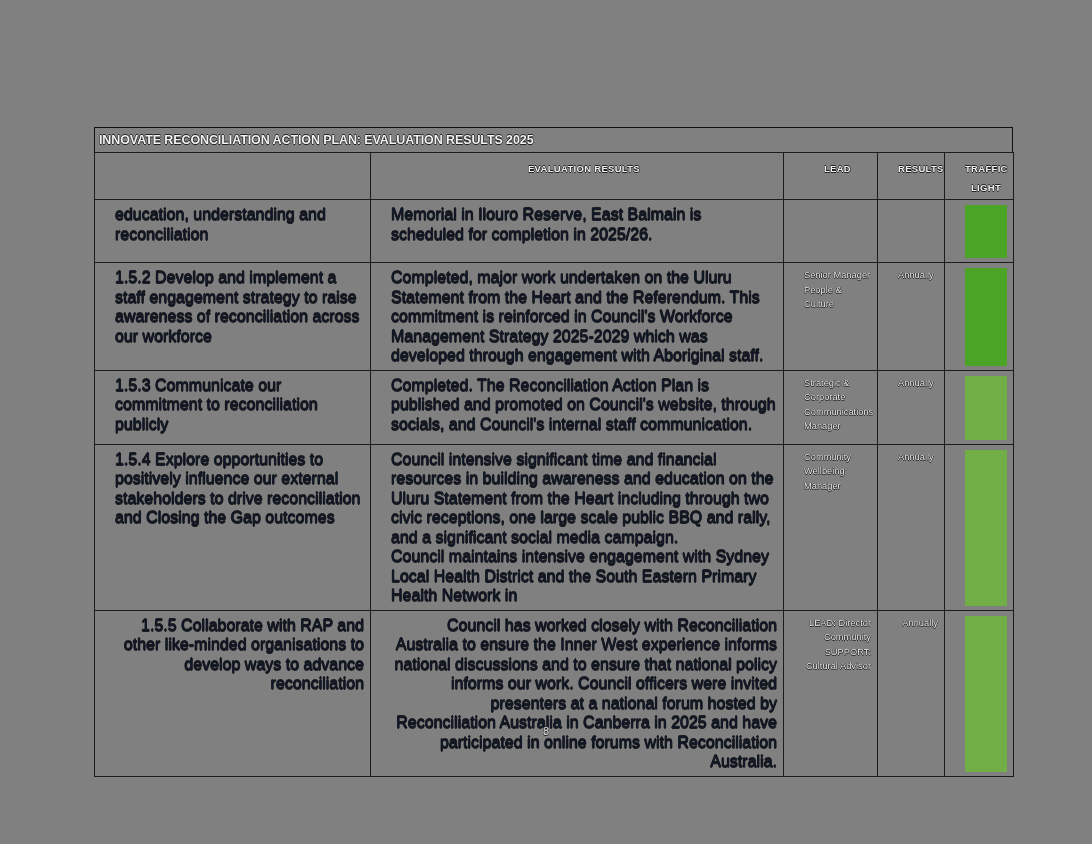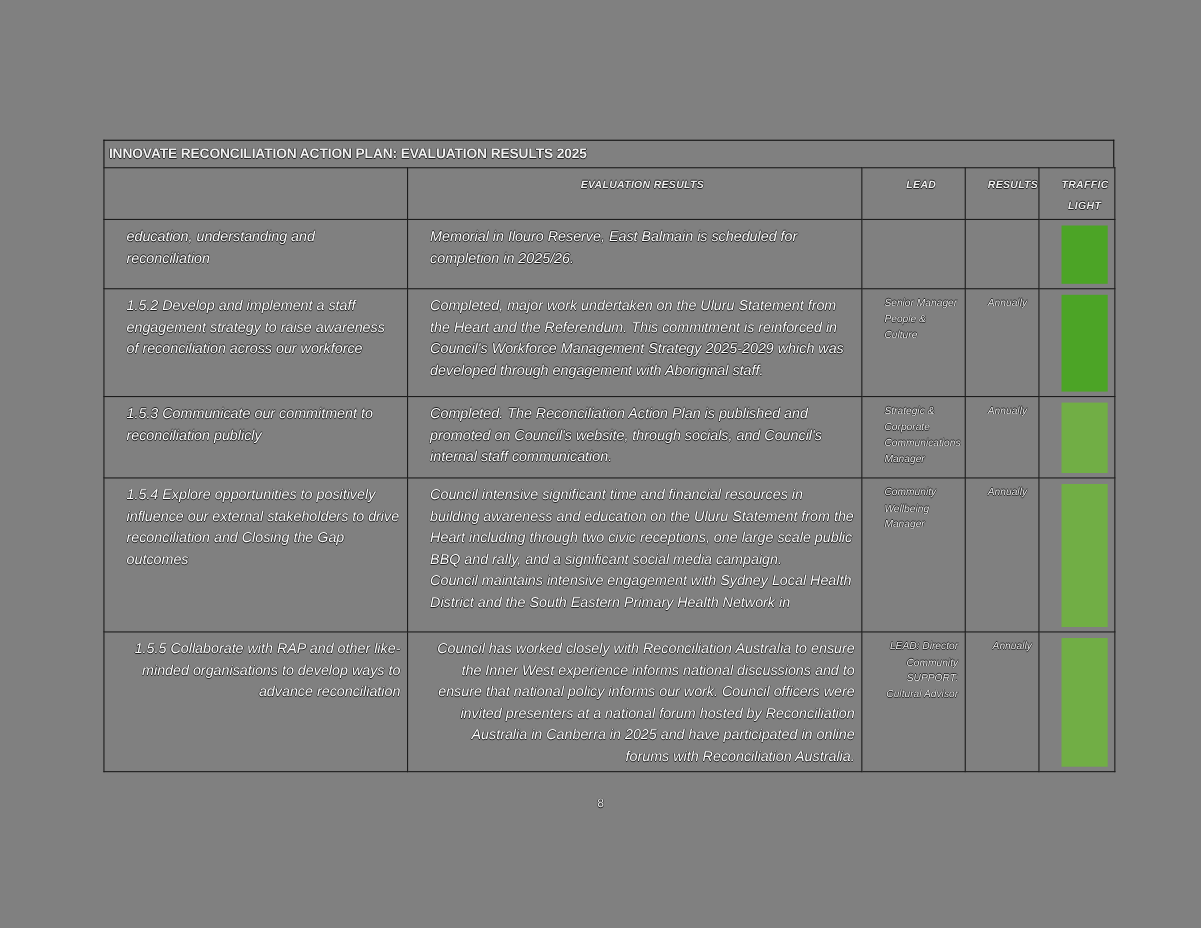--- a/index.html
+++ b/index.html
@@ -48,21 +48,20 @@
     table-layout: fixed;
     width: 919px;
     background: #808080;
   }
   table.rap td, table.rap th {
     border: 1.2px solid #1c1c1c;
     vertical-align: top;
     padding: 5px 6px 4px 20px;
     background: #808080;
     box-sizing: border-box;
-    font-style: italic;
   }
   col.c-action   { width: 276px; }
   col.c-results  { width: 413px; }
   col.c-lead     { width: 94px; }
   col.c-timeline { width: 67px; }
   col.c-traffic  { width: 69px; }
 
   thead th {
     height: 44px;
     text-align: center;
@@ -71,23 +70,23 @@
   }
   .hdr-text {
     font-size: 9.5px;
     font-weight: bold;
     color: #efefef;
     letter-spacing: 0.3px;
     text-shadow: 0.55px 0 0 #222, -0.55px 0 0 #222, 0 0.55px 0 #222, 0 -0.55px 0 #222;
     line-height: 1.55;
   }
   .cell-text {
-    font-size: 13px;
+    font-size: 16px;
     line-height: 19.5px;
-    color: #ffffff;
+    color: #0f172a;
     text-shadow: 0.55px 0 0 #1d1d1d, -0.55px 0 0 #1d1d1d, 0 0.55px 0 #1d1d1d, 0 -0.55px 0 #1d1d1d;
   }
 
   .small-text {
     font-size: 9.3px;
     line-height: 14.5px;
     color: #ededed;
     text-shadow: 0.5px 0 0 #1d1d1d, -0.5px 0 0 #1d1d1d, 0 0.5px 0 #1d1d1d, 0 -0.5px 0 #1d1d1d;
   }
   td.traffic { padding: 0; }

